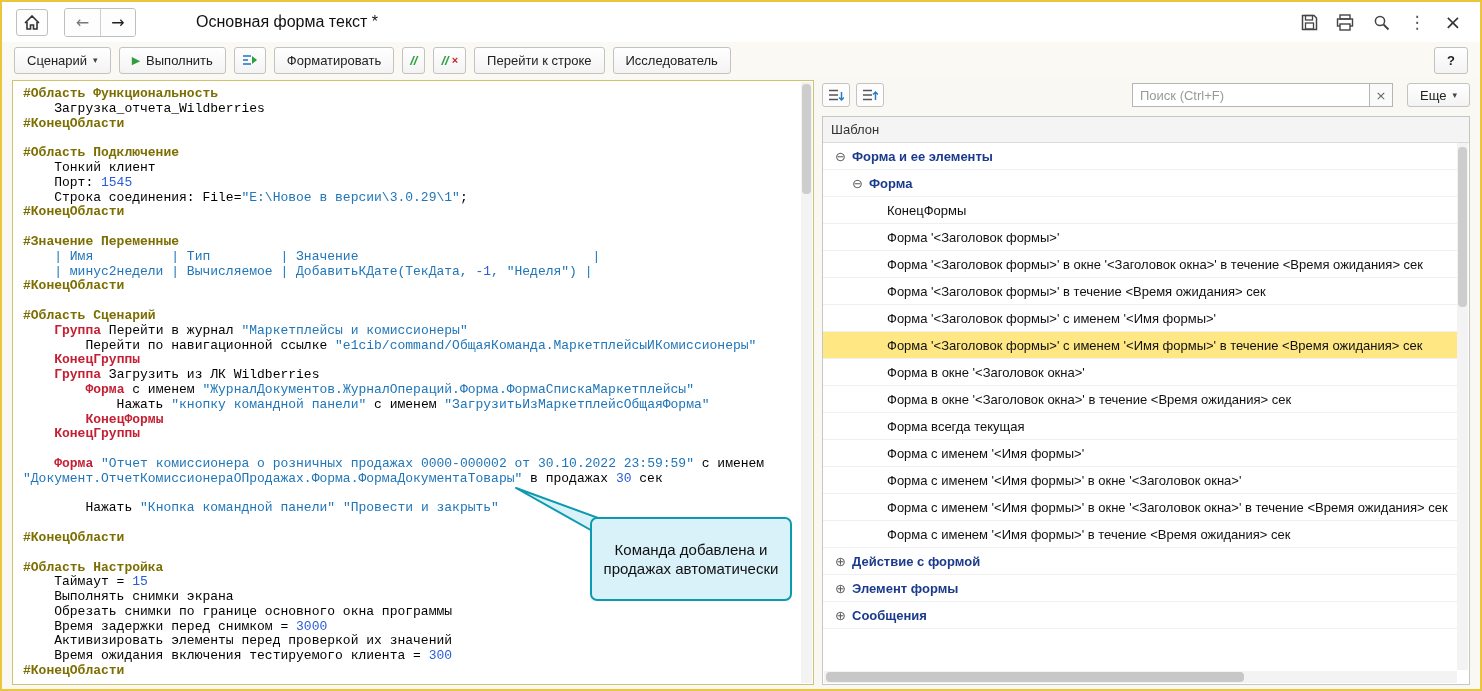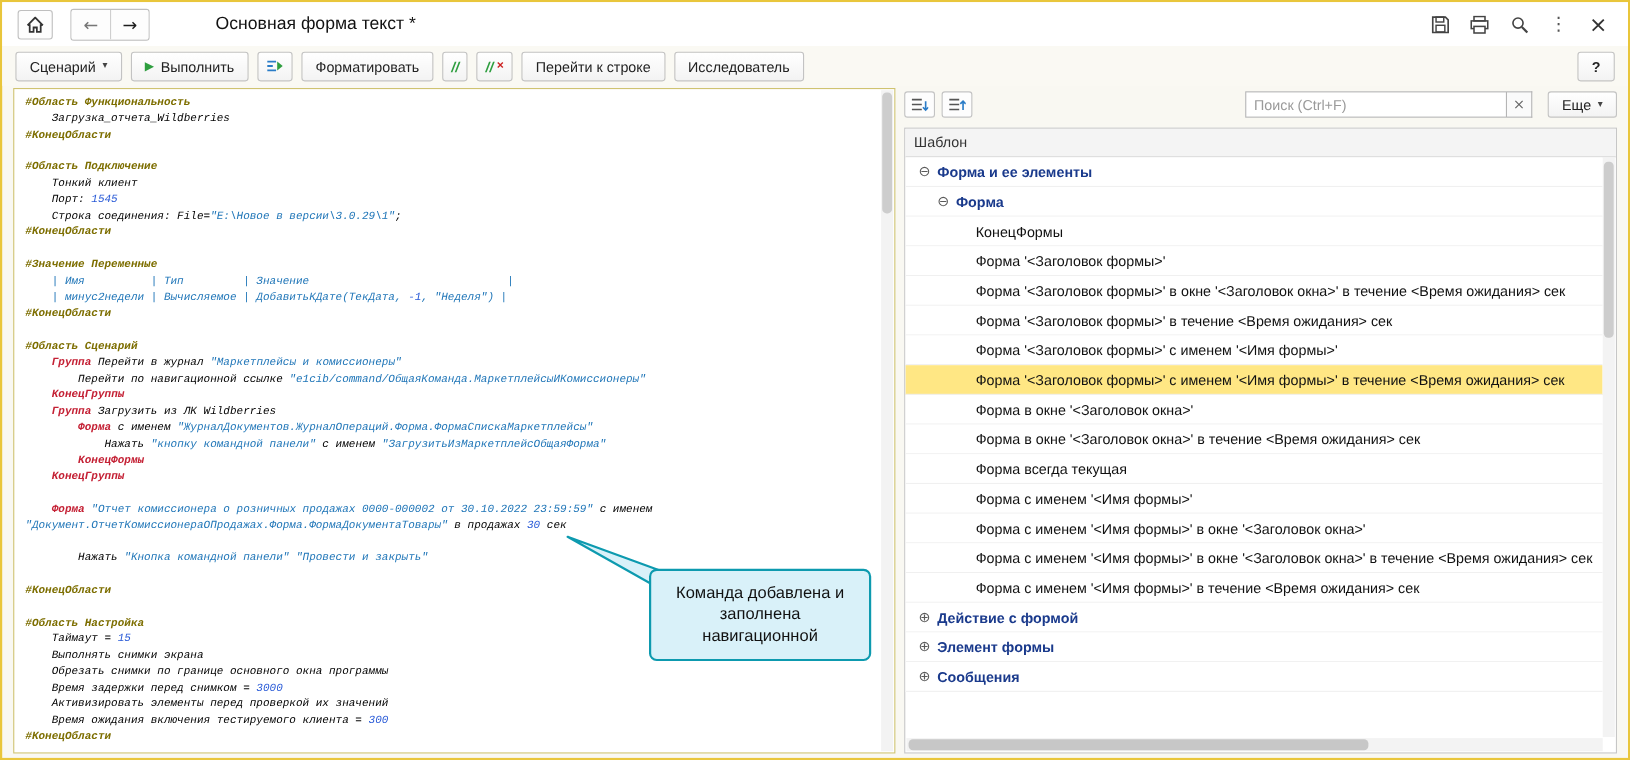--- a/index.html
+++ b/index.html
@@ -38,22 +38,22 @@
   .play{color:#2e9e3f;font-size:11px;font-family:"DejaVu Sans",sans-serif;}
   .slashes{color:#2e9e3f;font-weight:bold;font-style:italic;font-size:13px;}
   .red-x{color:#cc2222;font-weight:bold;font-size:11px;margin-left:-3px;}
   .btn.icon-only{padding:0 7px;}
   .help-btn{margin-left:auto;width:34px;justify-content:center;font-weight:bold;}
 
   
   .editor{position:absolute;left:10px;top:78px;width:802px;bottom:4px;background:#fff;
     border:1px solid #cfc370;box-sizing:border-box;}
   .code-lines{position:absolute;inset:6px 14px 2px 10px;overflow:hidden;}
-  .code-line{font-family:"Liberation Mono","DejaVu Sans Mono",monospace;font-size:10px;
-    line-height:14.8px;white-space:pre;color:#000;font-style:italic;}
+  .code-line{font-family:"Liberation Mono","DejaVu Sans Mono",monospace;font-size:13px;
+    line-height:14.8px;white-space:pre;color:#000;}
   .tk-d{color:var(--directive,#7d6e00);font-weight:bold;}
   .tk-k{color:var(--keyword,#c42034);font-weight:bold;}
   .tk-s{color:var(--string,#2076b8);}
   .tk-n{color:var(--number,#2a5bd7);}
   .tk-p{color:#000;}
   .v-scrollbar{position:absolute;top:1px;right:1px;bottom:1px;width:11px;background:#f3f3f3;}
   .v-scrollbar .thumb{position:absolute;top:2px;left:1px;right:1px;height:110px;background:#cdcdcd;border-radius:4px;}
 
   
   .callout-tail{position:absolute;left:500px;top:478px;z-index:30;}
@@ -235,21 +235,21 @@
       </div>
     <div class="v-scrollbar">
       <div class="thumb"></div>
     </div>
   </div>
 
   <svg class="callout-tail" width="170" height="72" viewBox="0 0 170 72">
     <polygon points="14,8 110,62 162,62" fill="#d9f1f9" stroke="#0d9aaf" stroke-width="2" stroke-linejoin="round"></polygon>
   </svg>
   <div class="callout">
-    <span>Команда добавлена и заполнена навигационной</span>
+    <span>Команда добавлена и продажах автоматически</span>
   </div>
 
   <div class="right-panel">
     <div class="rp-toolbar">
       <button class="rp-iconbtn">
         <span>
           <svg width="16" height="14" viewBox="0 0 16 14">
               <line x1="1" y1="2.5" x2="10" y2="2.5" stroke="#555" stroke-width="1.5"></line>
               <line x1="1" y1="7" x2="10" y2="7" stroke="#555" stroke-width="1.5"></line>
               <line x1="1" y1="11.5" x2="10" y2="11.5" stroke="#555" stroke-width="1.5"></line>

